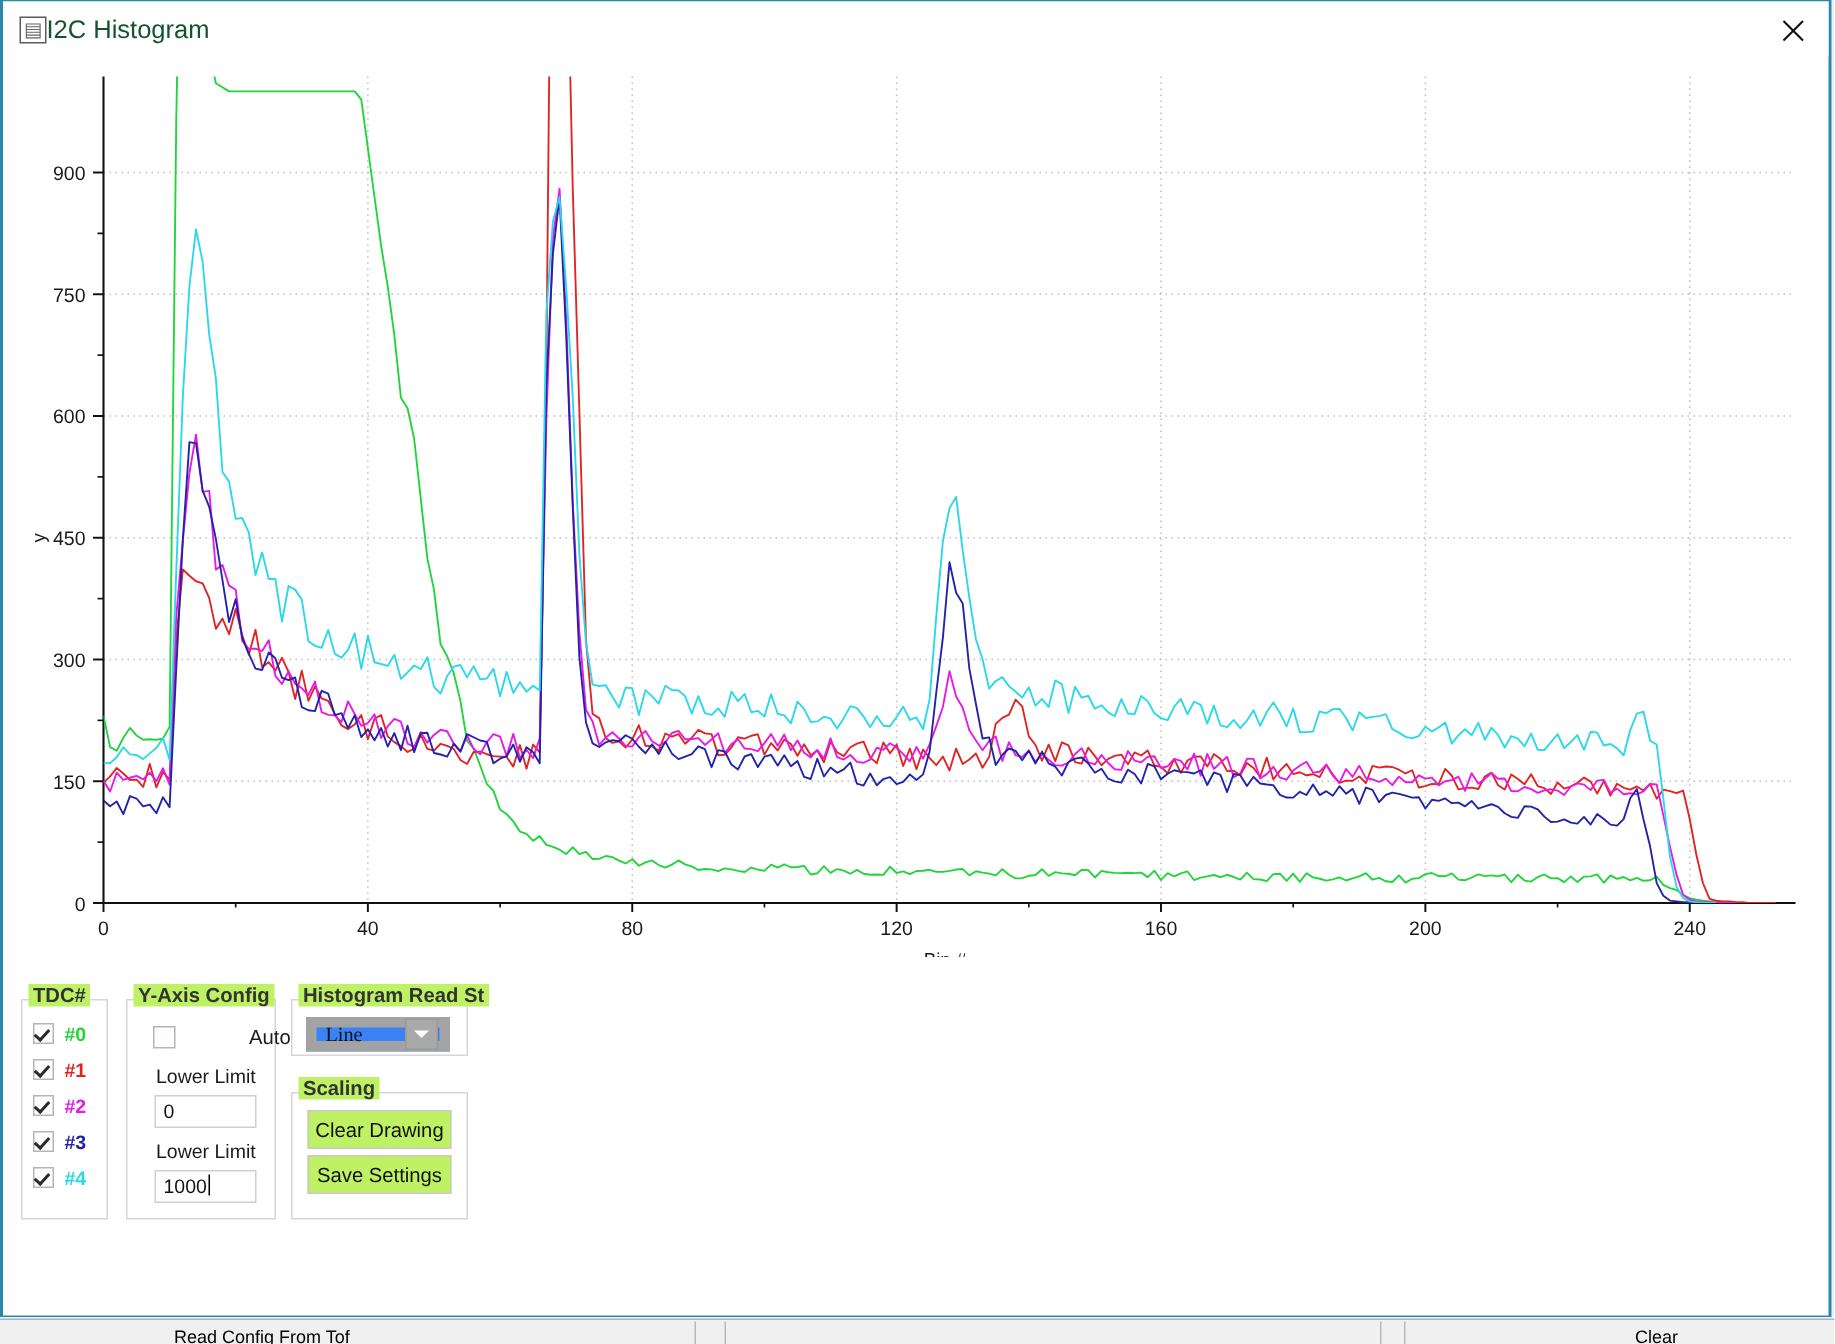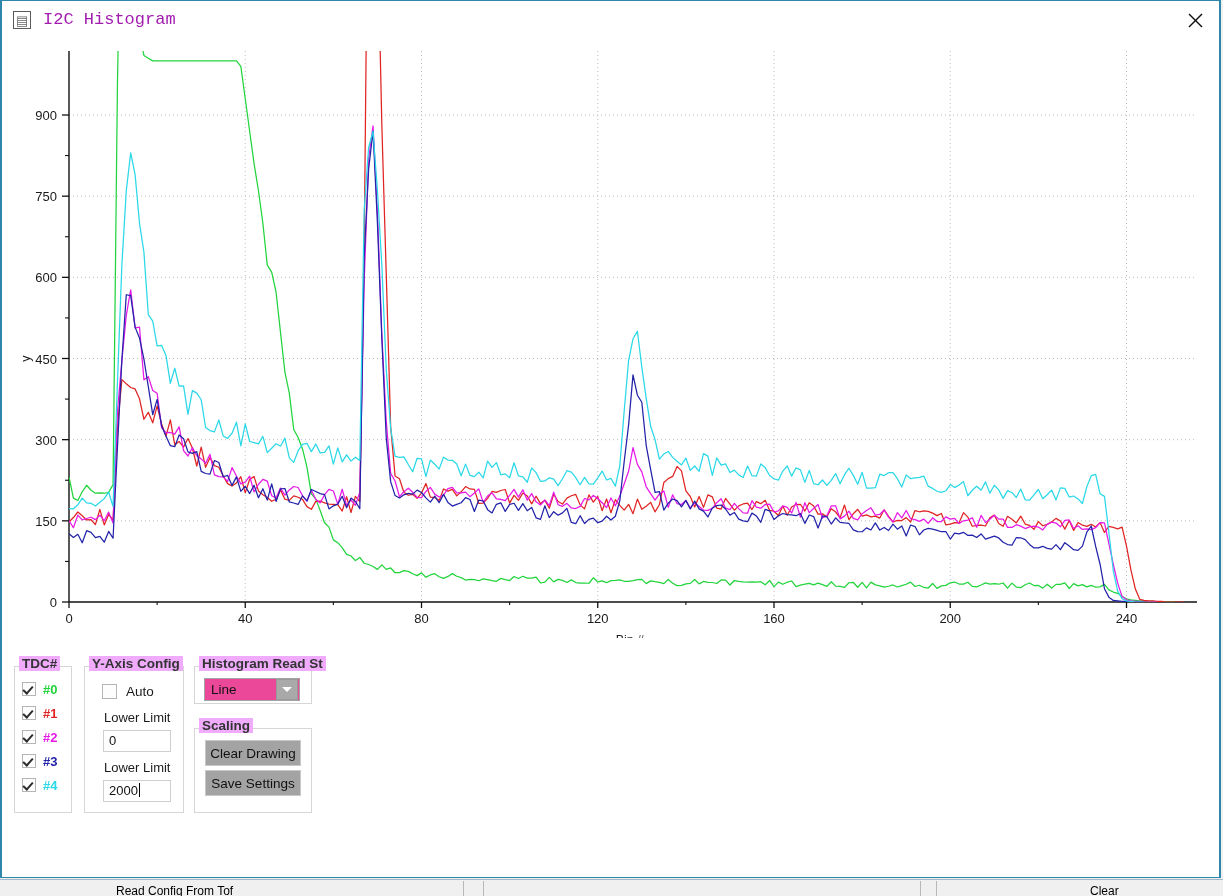--- a/index.html
+++ b/index.html
@@ -80,24 +80,23 @@
   #app-icon .glyph {
     position: absolute;
     inset: 2px;
     color: #666;
     font-size: 13px;
     line-height: 13px;
     text-align: center;
     font-family: "DejaVu Sans", sans-serif;
   }
   #title-text {
-    margin-left: 12px;
     font-size: 17px;
-    color: #a21caf;
-    font-family: Liberation Mono, monospace;
+    color: #14532d;
+    font-family: Liberation Sans, sans-serif;
   }
   #close-button {
     position: absolute;
     right: 10px;
     top: 6px;
     width: 28px;
     height: 26px;
     display: flex;
     align-items: center;
     justify-content: center;
@@ -126,21 +125,21 @@
   .group {
     position: absolute;
   }
   .group-title {
     position: absolute;
     top: 0;
     left: 5px;
     font-size: 13.5px;
     font-weight: bold;
     color: #333333;
-    background: #f0abfc;
+    background: #bef264;
     padding: 0 3px;
     white-space: nowrap;
     z-index: 2;
   }
   .group-box {
     position: absolute;
     top: 10px;
     left: 0;
     border: 1px solid #d6d6d6;
     background: transparent;
@@ -188,20 +187,21 @@
 
   
   #grp-yaxis { left: 70px; top: 0px; }
   #grp-yaxis .group-box { width: 100px; height: 147px; }
   #auto-row {
     position: absolute;
     left: 18px;
     top: 28px;
     display: flex;
     align-items: center;
+    gap: 40px;
   }
   #auto-row .cb { width: 15px; height: 15px; }
   #auto-label {
     margin-left: 9px;
     font-size: 13.5px;
     color: #1b1b1b;
   }
   .field-label {
     position: absolute;
     left: 20px;
@@ -237,26 +237,27 @@
 
   
   #grp-linestyle { left: 180px; top: 0px; }
   #grp-linestyle .group-box { width: 118px; height: 38px; }
   #linestyle-select {
     position: absolute;
     left: 10px;
     top: 22px;
     width: 96px;
     height: 23px;
-    border: 1px solid #a3a3a3;
-    background: #ec4899;
+    border: 7px solid #a3a3a3;
+    background: #3b82f6;
     box-sizing: border-box;
     display: flex;
     align-items: center;
     cursor: pointer;
+    font-family: Liberation Serif, serif;
   }
   #linestyle-value {
     font-size: 13.5px;
     color: #111;
     padding-left: 6px;
     flex: 1;
   }
   #linestyle-arrow {
     width: 22px;
     height: 21px;
@@ -278,21 +279,21 @@
 
   
   #grp-control { left: 180px; top: 62px; }
   #grp-control .group-box { width: 118px; height: 85px; }
   .ctl-button {
     position: absolute;
     left: 11px;
     width: 96px;
     height: 26px;
     border: 1px solid #c8c8c8;
-    background: #a3a3a3;
+    background: #bef264;
     box-sizing: border-box;
     font-size: 13.5px;
     color: #111;
     display: flex;
     align-items: center;
     justify-content: center;
     cursor: pointer;
     font-family: "Liberation Sans", sans-serif;
   }
   #btn-clear-drawing { top: 22px; }
@@ -450,21 +451,21 @@
       <div id="auto-row">
         <span class="cb" id="auto-checkbox"></span>
         <span id="auto-label">Auto</span>
       </div>
       <div class="field-label" style="top:54px">Lower Limit</div>
       <div class="text-field" style="top:74px" id="lower-limit-input">
         <span>0</span>
       </div>
       <div class="field-label" style="top:104px">Lower Limit</div>
       <div class="text-field" style="top:124px" id="upper-limit-input">
-        <span>2000</span><span class="caret"></span>
+        <span>1000</span><span class="caret"></span>
       </div>
     </div>
 
     <div class="group" id="grp-linestyle">
       <div class="group-title">Histogram Read St</div>
       <div class="group-box"></div>
       <div id="linestyle-select">
         <span id="linestyle-value">Line</span>
         <span id="linestyle-arrow">
             <span class="tri"></span>

